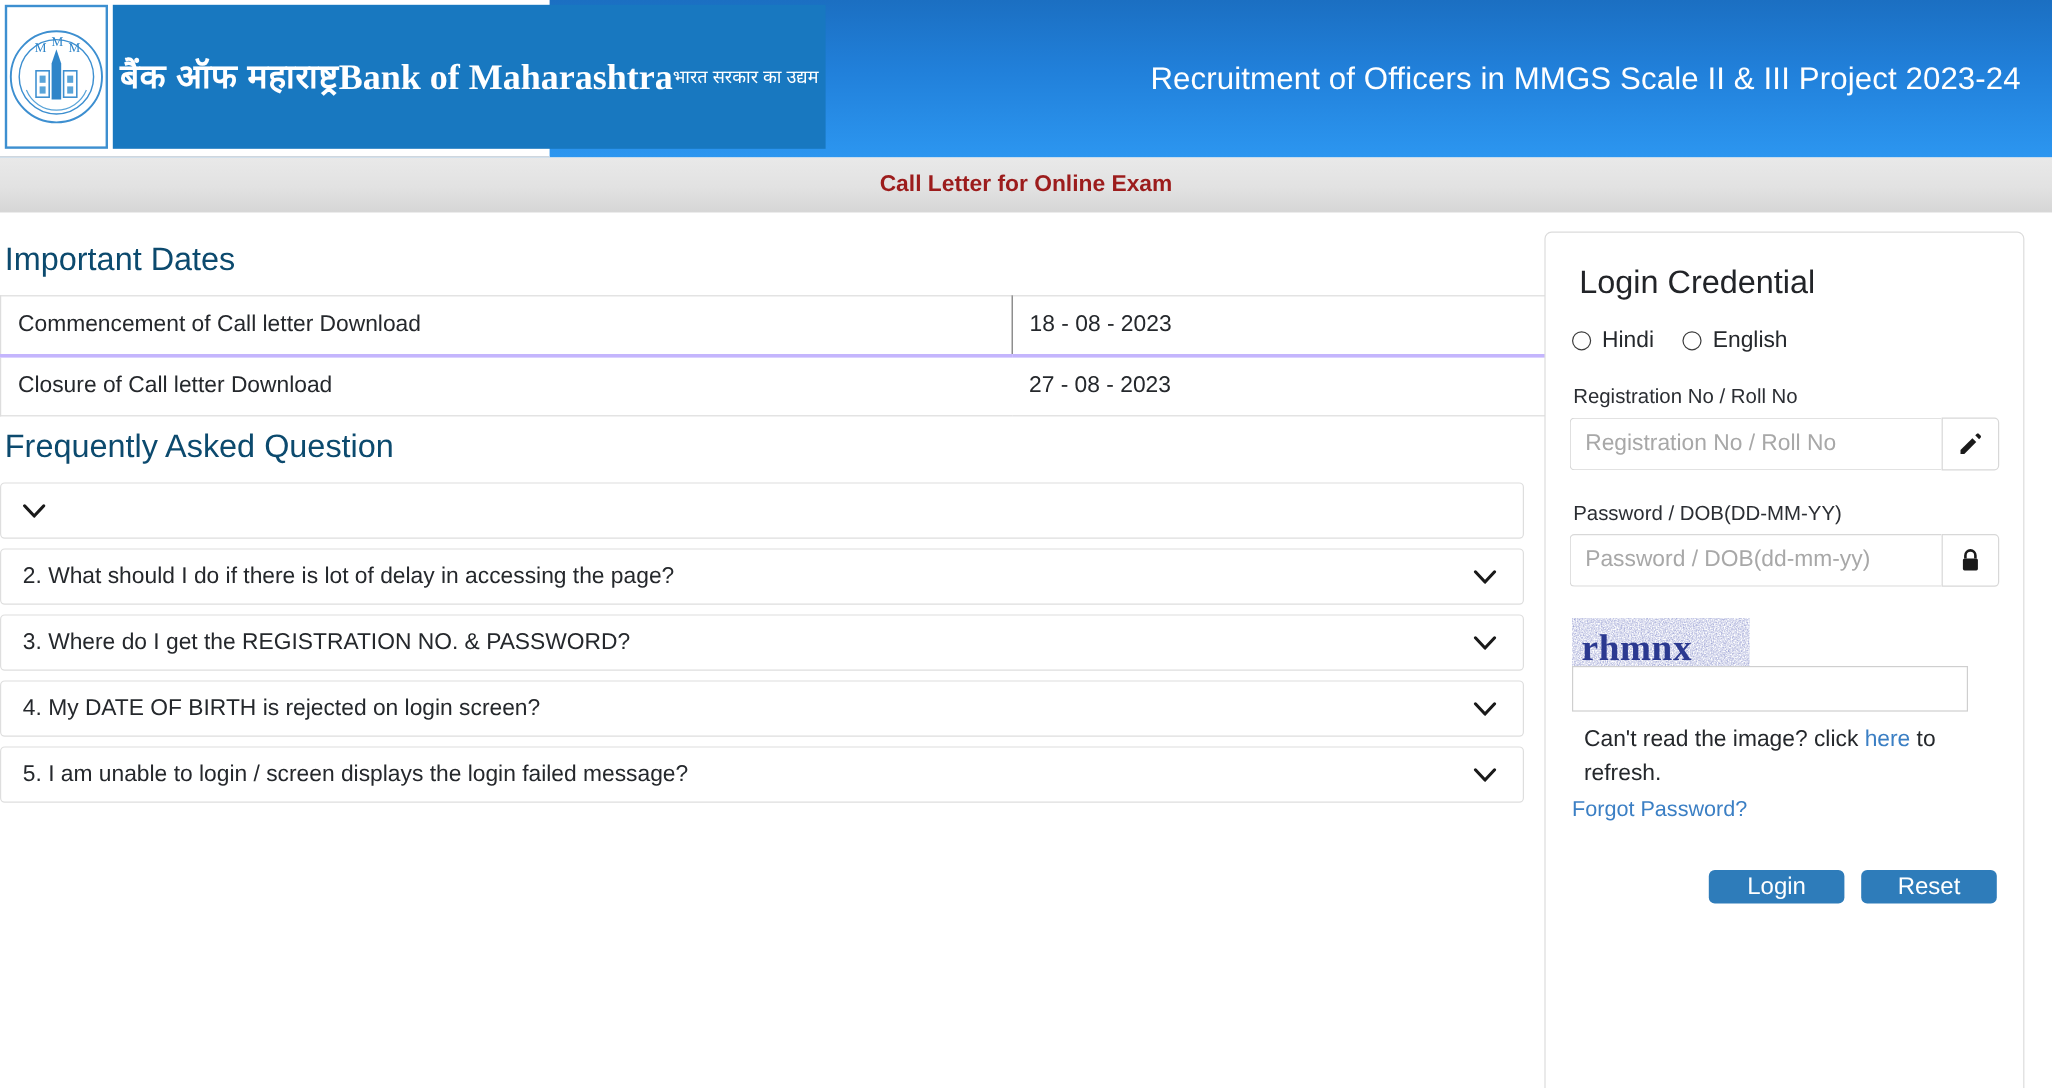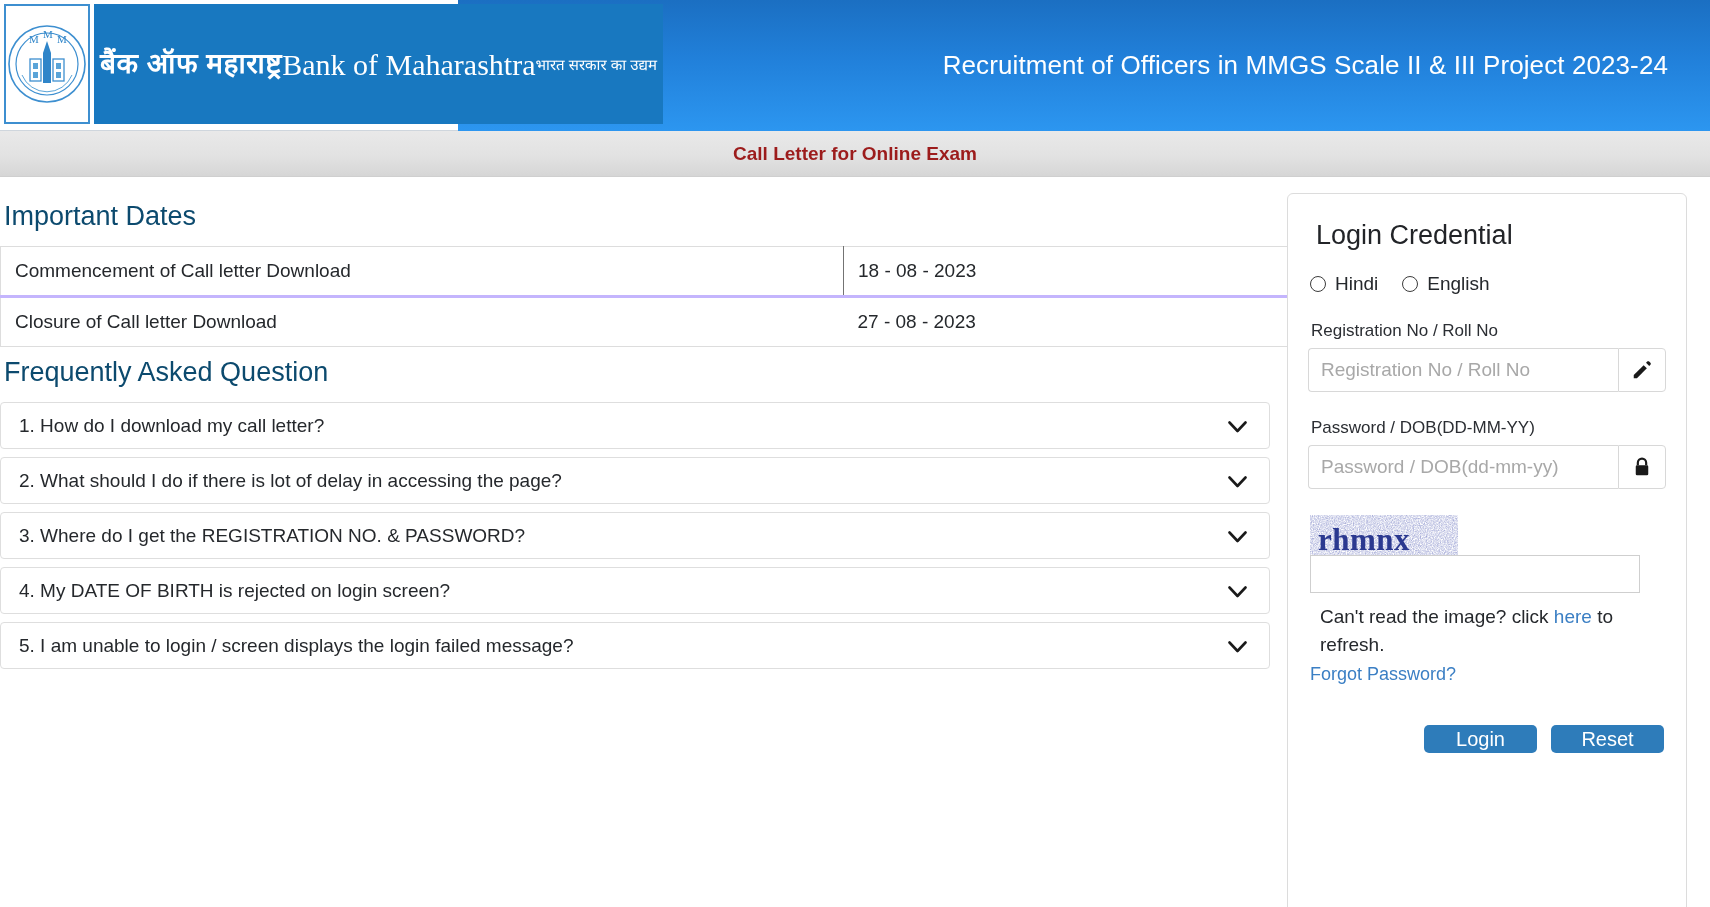--- a/index.html
+++ b/index.html
@@ -49,36 +49,36 @@
   .logo-hindi {
     font-size: 28px;
     font-weight: bold;
     line-height: 1.05;
     letter-spacing: .5px;
     white-space: nowrap;
   }
   .logo-eng {
     font-family: "Liberation Serif", serif;
     font-size: 30px;
-    font-weight: normal;
+    font-weight: bold;
     line-height: 1.1;
     white-space: nowrap;
   }
   .logo-sub {
     font-size: 15px;
     line-height: 1.2;
     white-space: nowrap;
     margin-top: 1px;
   }
   .header-title-wrap {
     flex: 1;
     display: flex;
     align-items: center;
     justify-content: flex-end;
-    padding-right: 42px;
+    padding-right: 26px;
   }
   .header-title {
     color: #ffffff;
     font-size: 26px;
     font-weight: 400;
     letter-spacing: .1px;
     text-align: right;
   }
 
   
@@ -347,21 +347,20 @@
           <td class="date-value">27 - 08 - 2023</td>
         </tr>
       </tbody>
     </table>
 
     <h2 class="section-title">Frequently Asked Question</h2>
 
     <div class="faq-list">
 
       <div class="faq-item">
-        <span class="faq-q">1. How do I download my call letter?</span>
         <span class="faq-chev">
           <svg width="19" height="12" viewBox="0 0 19 12" aria-hidden="true">
               <path d="M1.5 1.5 L9.5 10 L17.5 1.5" fill="none" stroke="#1a1a1a" stroke-width="2.6" stroke-linecap="round" stroke-linejoin="round"></path>
             </svg>
         </span>
       </div>
 
       <div class="faq-item">
         <span class="faq-q">2. What should I do if there is lot of delay in accessing the page?</span>
         <span class="faq-chev">

